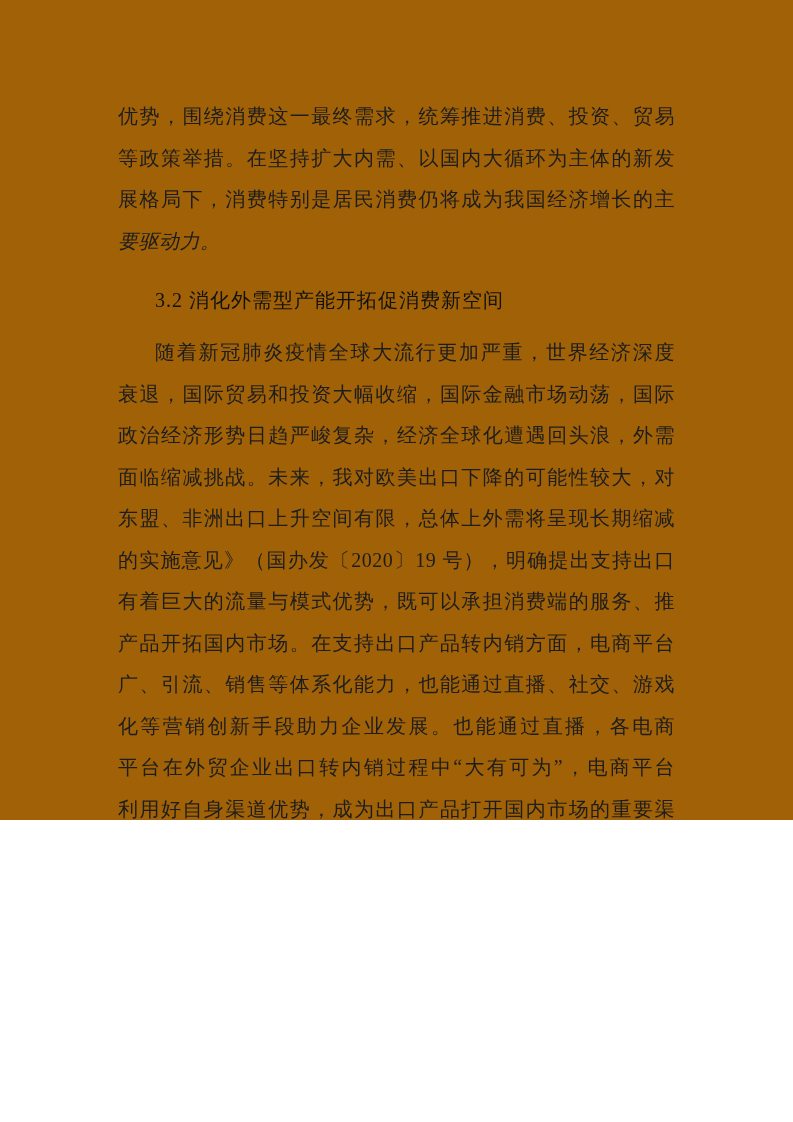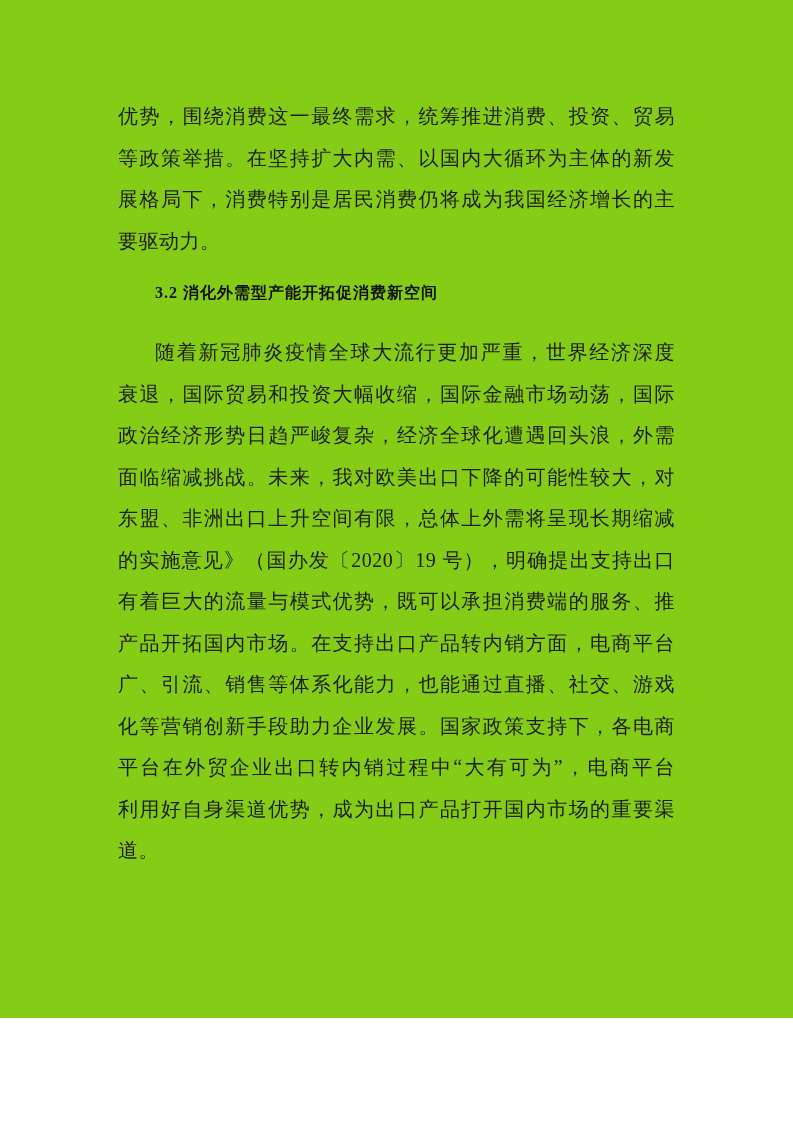--- a/index.html
+++ b/index.html
@@ -2,22 +2,22 @@
 <html><head>
 <meta charset="utf-8">
 <style>
   * { margin: 0; padding: 0; box-sizing: border-box; }
   html, body {
     background: #ffffff;
   }
   .page {
     position: relative;
     width: 793px;
-    height: 1018px;
-    background: #84cc16;
+    height: 820px;
+    background: #a16207;
     overflow: hidden;
     font-family: "Liberation Serif", "DejaVu Serif", serif;
     color: #1d1d1d;
   }
   .textblock {
     position: absolute;
     left: 118px;
     width: 557px;
   }
   .line {
@@ -28,34 +28,35 @@
     letter-spacing: 0.5px;
     color: #1d1d1d;
     text-align: justify;
     text-align-last: justify;
     white-space: nowrap;
     overflow: visible;
   }
   .line.para-end {
     text-align: center;
     text-align-last: left;
+    font-style: italic;
   }
   .line.first-indent {
     text-indent: 37px;
   }
   .section-heading {
     position: absolute;
     left: 118px;
     width: 557px;
-    top: 272px;
+    top: 280px;
     height: 41.5px;
     line-height: 41.5px;
     padding-left: 37px;
-    font-size: 16px;
-    font-weight: bold;
+    font-size: 20px;
+    font-weight: normal;
     letter-spacing: 1px;
     color: #111111;
   }
   .para-continuation { top: 96px; }
   .para-body { top: 332px; }
   .page-footer {
     position: absolute;
     left: 8px;
     top: 1022px;
     width: 793px;
@@ -83,21 +84,21 @@
   <div class="textblock para-body">
     <span class="line first-indent">随着新冠肺炎疫情全球大流行更加严重，世界经济深度</span>
     <span class="line">衰退，国际贸易和投资大幅收缩，国际金融市场动荡，国际</span>
     <span class="line">政治经济形势日趋严峻复杂，经济全球化遭遇回头浪，外需</span>
     <span class="line">面临缩减挑战。未来，我对欧美出口下降的可能性较大，对</span>
     <span class="line">东盟、非洲出口上升空间有限，总体上外需将呈现长期缩减</span>
     <span class="line">的实施意见》（国办发〔2020〕19 号），明确提出支持出口</span>
     <span class="line">有着巨大的流量与模式优势，既可以承担消费端的服务、推</span>
     <span class="line">产品开拓国内市场。在支持出口产品转内销方面，电商平台</span>
     <span class="line">广、引流、销售等体系化能力，也能通过直播、社交、游戏</span>
-    <span class="line">化等营销创新手段助力企业发展。国家政策支持下，各电商</span>
+    <span class="line">化等营销创新手段助力企业发展。也能通过直播，各电商</span>
     <span class="line">平台在外贸企业出口转内销过程中“大有可为”，电商平台</span>
     <span class="line">利用好自身渠道优势，成为出口产品打开国内市场的重要渠</span>
     <span class="line para-end">道。</span>
   </div>
 
   <div class="page-footer">21</div>
 
 </div>
 
 </body></html>

